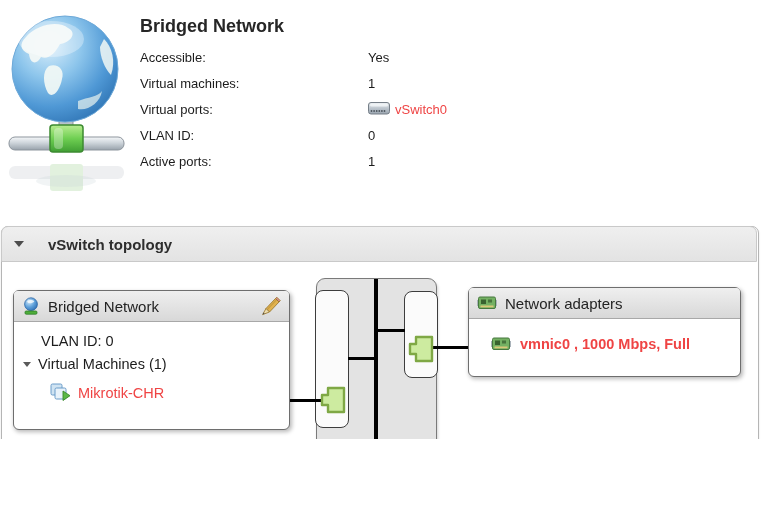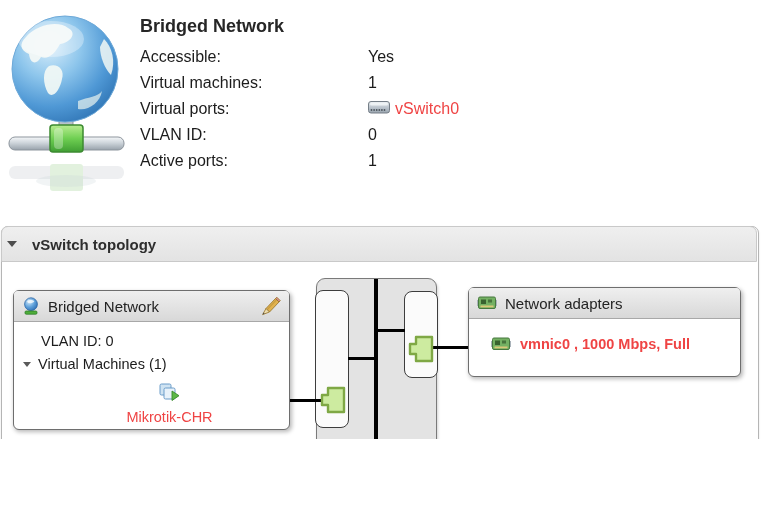--- a/index.html
+++ b/index.html
@@ -5,35 +5,35 @@
   html,body{margin:0;padding:0;background:#fff;}
   #screen{
     position:relative;width:768px;height:439px;background:#ffffff;overflow:hidden;
     font-family:"Liberation Sans","DejaVu Sans",sans-serif;color:#1c1c1c;
   }
   .abs{position:absolute;}
 
   
   .info-title{left:140px;top:16px;font-size:18px;font-weight:bold;color:#262626;}
   .info-rows{left:140px;top:44px;width:480px;}
-  .info-row{display:flex;align-items:center;height:26px;font-size:16px;}
+  .info-row{display:flex;align-items:center;height:26px;font-size:13px;}
   .info-label{width:228px;color:#1c1c1c;}
   .info-value{display:flex;align-items:center;gap:5px;color:#1c1c1c;}
   a.link{color:#ef4444;text-decoration:none;cursor:pointer;}
 
   
   .panel{
     left:1px;top:226px;width:756px;height:273px;background:#ffffff;
     border:1px solid #b5b5b5;border-radius:7px;box-shadow:0 1px 2px rgba(0,0,0,.12);
   }
   .panel-header{
     left:1px;top:226px;width:756px;height:36px;box-sizing:border-box;
     background:linear-gradient(#efefef,#e3e3e3);
     border:1px solid #c9c9c9;border-radius:7px 7px 0 0;
-    display:flex;align-items:center;padding-left:5px;gap:15px;cursor:pointer;
+    display:flex;align-items:center;padding-left:12px;gap:24px;cursor:pointer;
   }
   .panel-title{font-size:15px;font-weight:bold;color:#2e2e2e;}
   .tri-down{width:0;height:0;border-left:5px solid transparent;border-right:5px solid transparent;border-top:6px solid #4d4d4d;}
   .tri-small{width:0;height:0;border-left:4px solid transparent;border-right:4px solid transparent;border-top:5px solid #5a5a5a;display:inline-block;}
 
   
   .tbox{background:#ffffff;border:1.5px solid #6e6e6e;border-radius:6px;
         box-shadow:1.5px 2px 4px rgba(0,0,0,.28);box-sizing:border-box;}
   .tbox-header{height:30px;background:linear-gradient(#efefef,#d8d8d8);
         border-bottom:1px solid #a8a8a8;border-radius:4px 4px 0 0;
@@ -202,21 +202,21 @@
           <polygon points="4.6,19.6 6.7,18.8 5.5,17.6" fill="#4c4c4c"></polygon>
           <polygon points="17.5,3.5 21,7 22.3,5.7 18.8,2.2" fill="#d98a8a" stroke="#9c7b33" stroke-width="0.9"></polygon>
         </svg>
       </span>
     </div>
     <div class="bn-row" style="margin:11px 0 0 27px;">VLAN ID: 0</div>
     <div class="bn-row" style="margin:7px 0 0 9px;display:flex;align-items:center;gap:7px;text-align:right;">
       <span class="tri-small"></span>
       <span>Virtual Machines (1)</span>
     </div>
-    <div class="bn-row" style="margin:11px 0 0 36px;display:flex;align-items:center;gap:7px;flex-direction:column;">
+    <div class="bn-row" style="margin:11px 0 0 36px;display:flex;align-items:center;gap:7px;">
       <span style="display:flex;">
         <svg width="21" height="19" viewBox="0 0 21 19">
           <rect x="1" y="1" width="11" height="11" rx="1.5" fill="#cfe3f2" stroke="#6b9cc9"></rect>
           <rect x="5" y="5" width="11" height="11" rx="1.5" fill="#e8f2fa" stroke="#6b9cc9"></rect>
           <polygon points="13,8 13,17.5 20,12.7" fill="#5cb847" stroke="#38892b" stroke-width="0.9" stroke-linejoin="round"></polygon>
         </svg>
       </span>
       <a class="link">Mikrotik-CHR</a>
     </div>
   </div>

